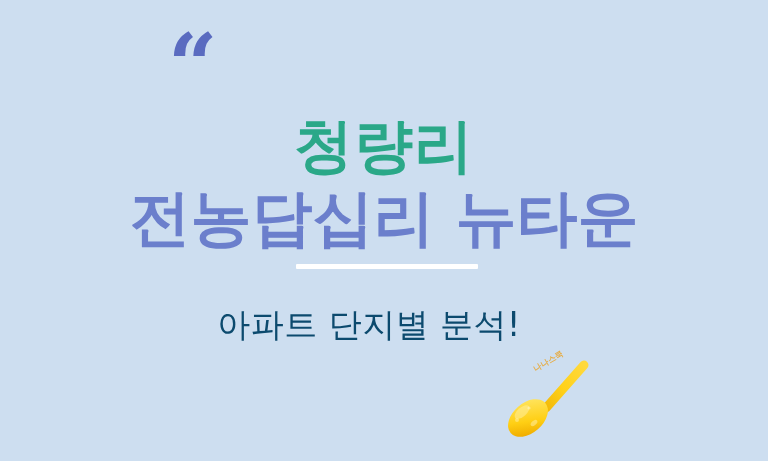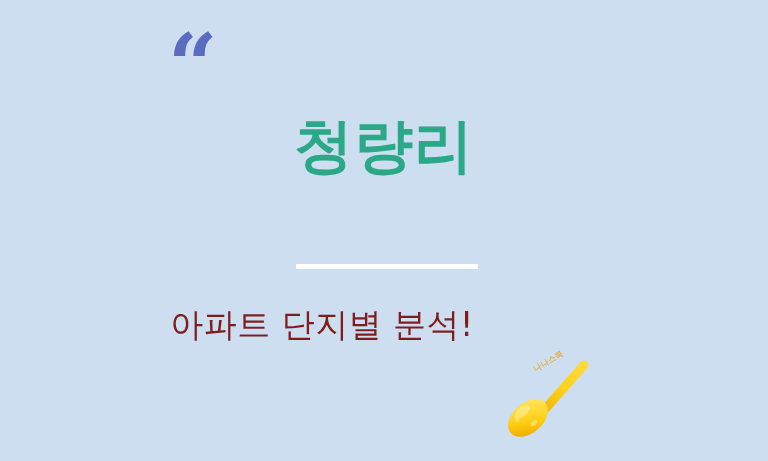--- a/index.html
+++ b/index.html
@@ -80,23 +80,24 @@
   
   #subtitle {
     position: absolute;
     left: 0;
     top: 303px;
     width: 644px;
     text-align: center;
     font-family: "DejaVu Sans", "Liberation Sans", sans-serif;
     font-size: 33px;
     font-weight: 400;
-    color: #7f1d1d;
+    color: #0c4a6e;
     letter-spacing: 0.5px;
     white-space: nowrap;
+    padding-left: 47px;
   }
 
   
   #spoon-logo {
     position: absolute;
     left: 498px;
     top: 350px;
     width: 100px;
     height: 90px;
   }
@@ -119,20 +120,21 @@
 </style>
 </head>
 <body>
 
 <div id="card">
 
   <div id="quote-mark">“</div>
 
   <div id="headline">
     <span class="title-line" id="title-line-1">청량리</span>
+    <span class="title-line" id="title-line-2">전농답십리 뉴타운</span>
   </div>
 
   <div id="divider"></div>
 
   <div id="subtitle">아파트 단지별 분석!</div>
 
   <div id="spoon-logo">
     <svg width="100" height="90" viewBox="0 0 100 90" xmlns="http://www.w3.org/2000/svg">
       <defs>
         <linearGradient id="spoonGrad" x1="0%" y1="100%" x2="100%" y2="0%">

